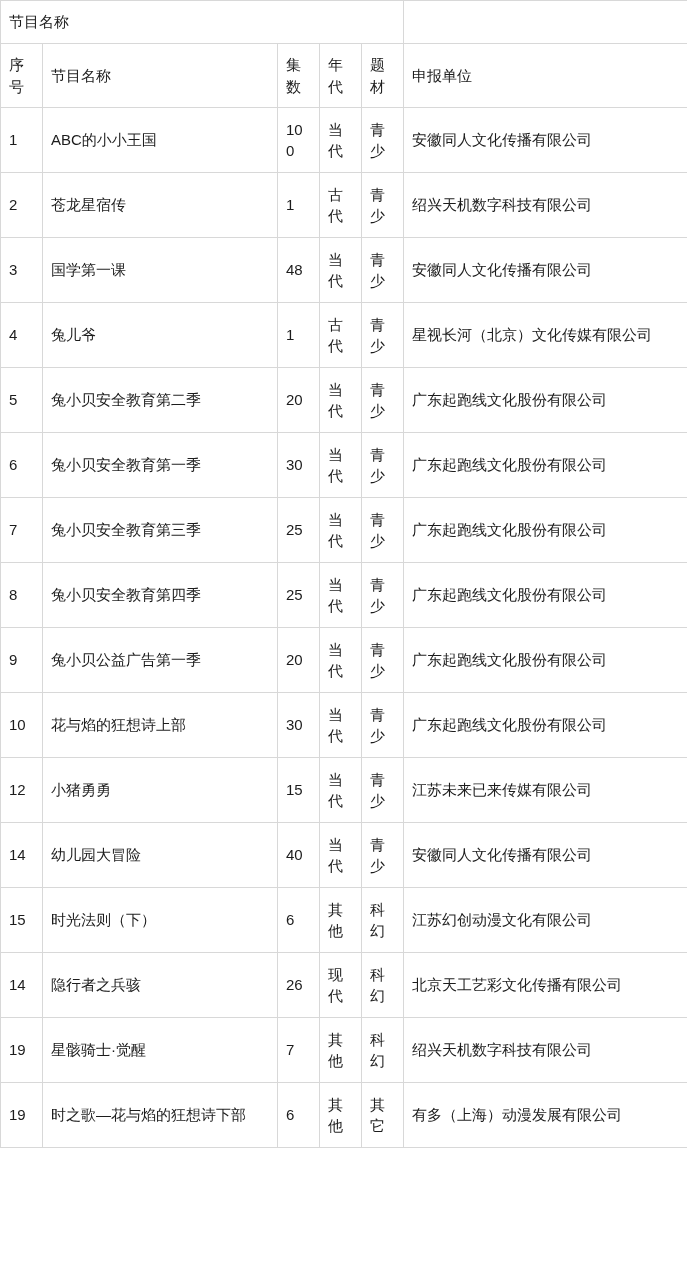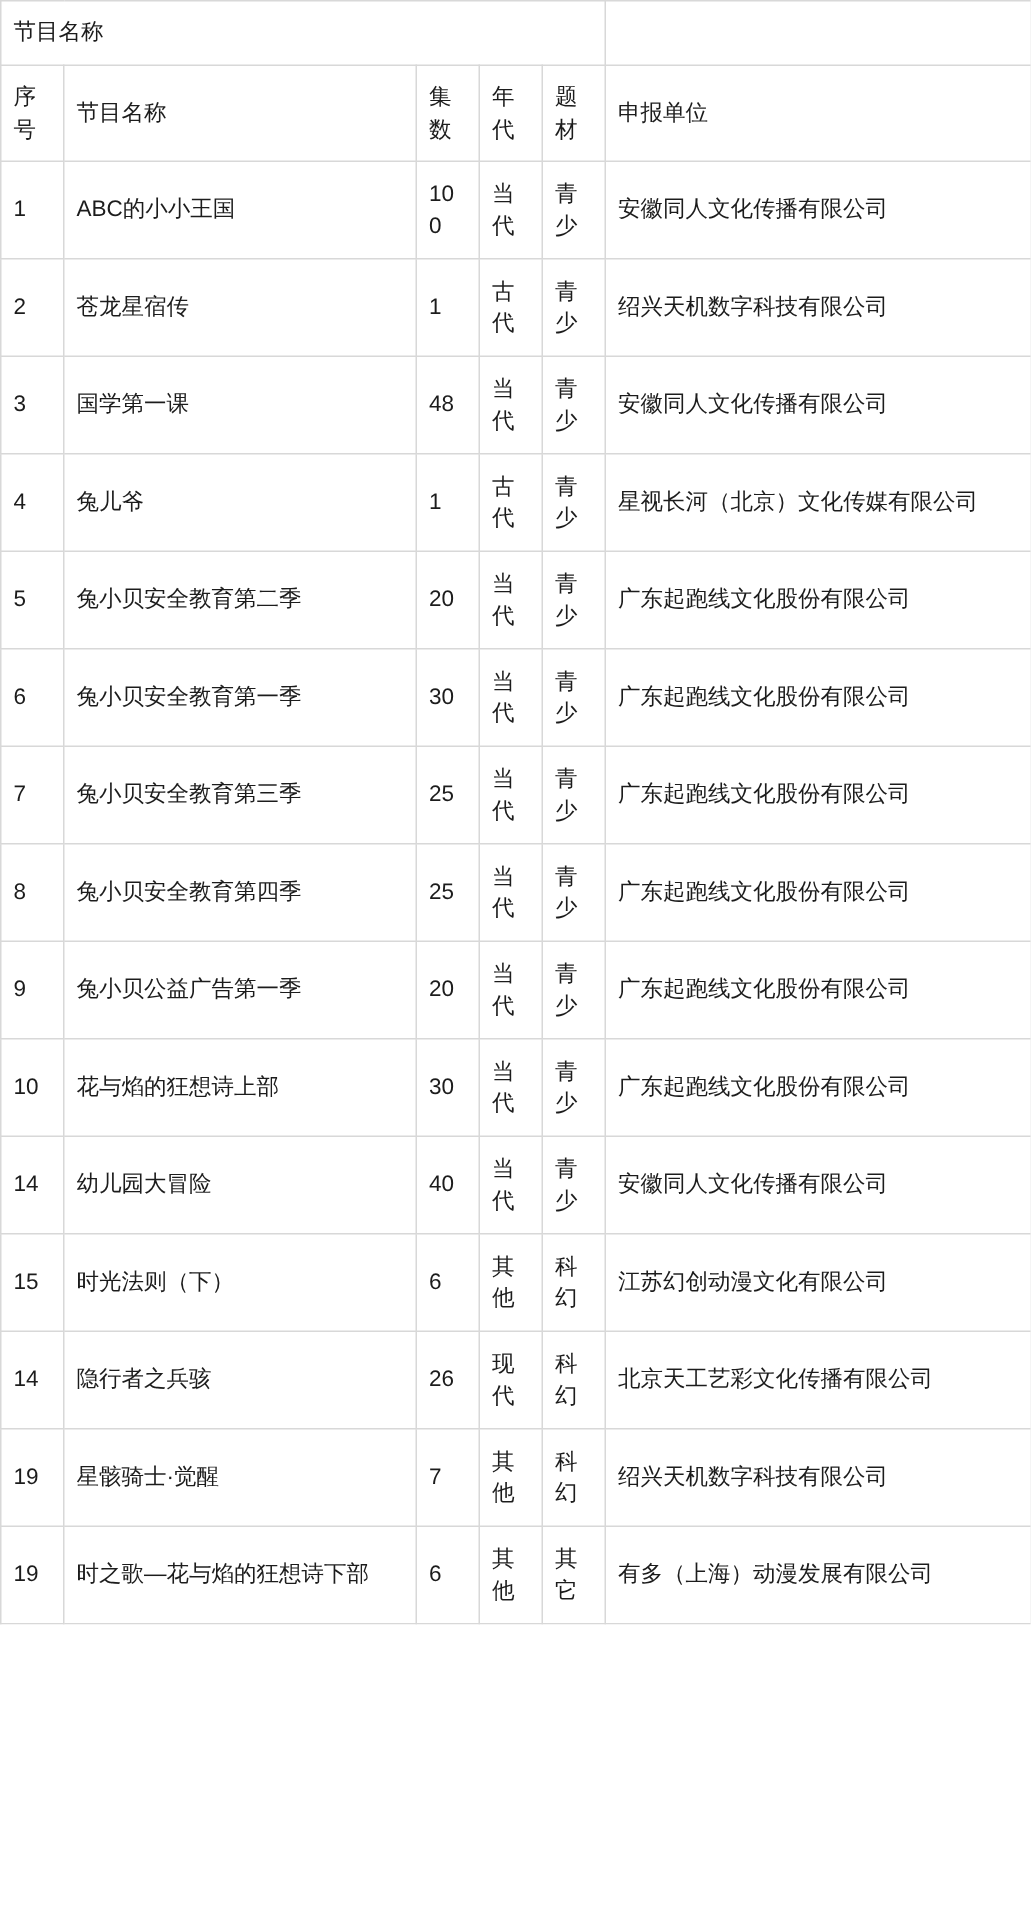--- a/index.html
+++ b/index.html
@@ -163,20 +163,28 @@
       </tr>
       <tr class="row-body">
         <td class="col-seq narrow-cell">10</td>
         <td>花与焰的狂想诗上部</td>
         <td class="col-eps narrow-cell">30</td>
         <td class="col-era narrow-cell">当代</td>
         <td class="col-genre narrow-cell">青少</td>
         <td>广东起跑线文化股份有限公司</td>
       </tr>
       <tr class="row-body">
+        <td class="col-seq narrow-cell">12</td>
+        <td>小猪勇勇</td>
+        <td class="col-eps narrow-cell">15</td>
+        <td class="col-era narrow-cell">当代</td>
+        <td class="col-genre narrow-cell">青少</td>
+        <td>江苏未来已来传媒有限公司</td>
+      </tr>
+      <tr class="row-body">
         <td class="col-seq narrow-cell">14</td>
         <td>幼儿园大冒险</td>
         <td class="col-eps narrow-cell">40</td>
         <td class="col-era narrow-cell">当代</td>
         <td class="col-genre narrow-cell">青少</td>
         <td>安徽同人文化传播有限公司</td>
       </tr>
       <tr class="row-body">
         <td class="col-seq narrow-cell">15</td>
         <td>时光法则（下）</td>

